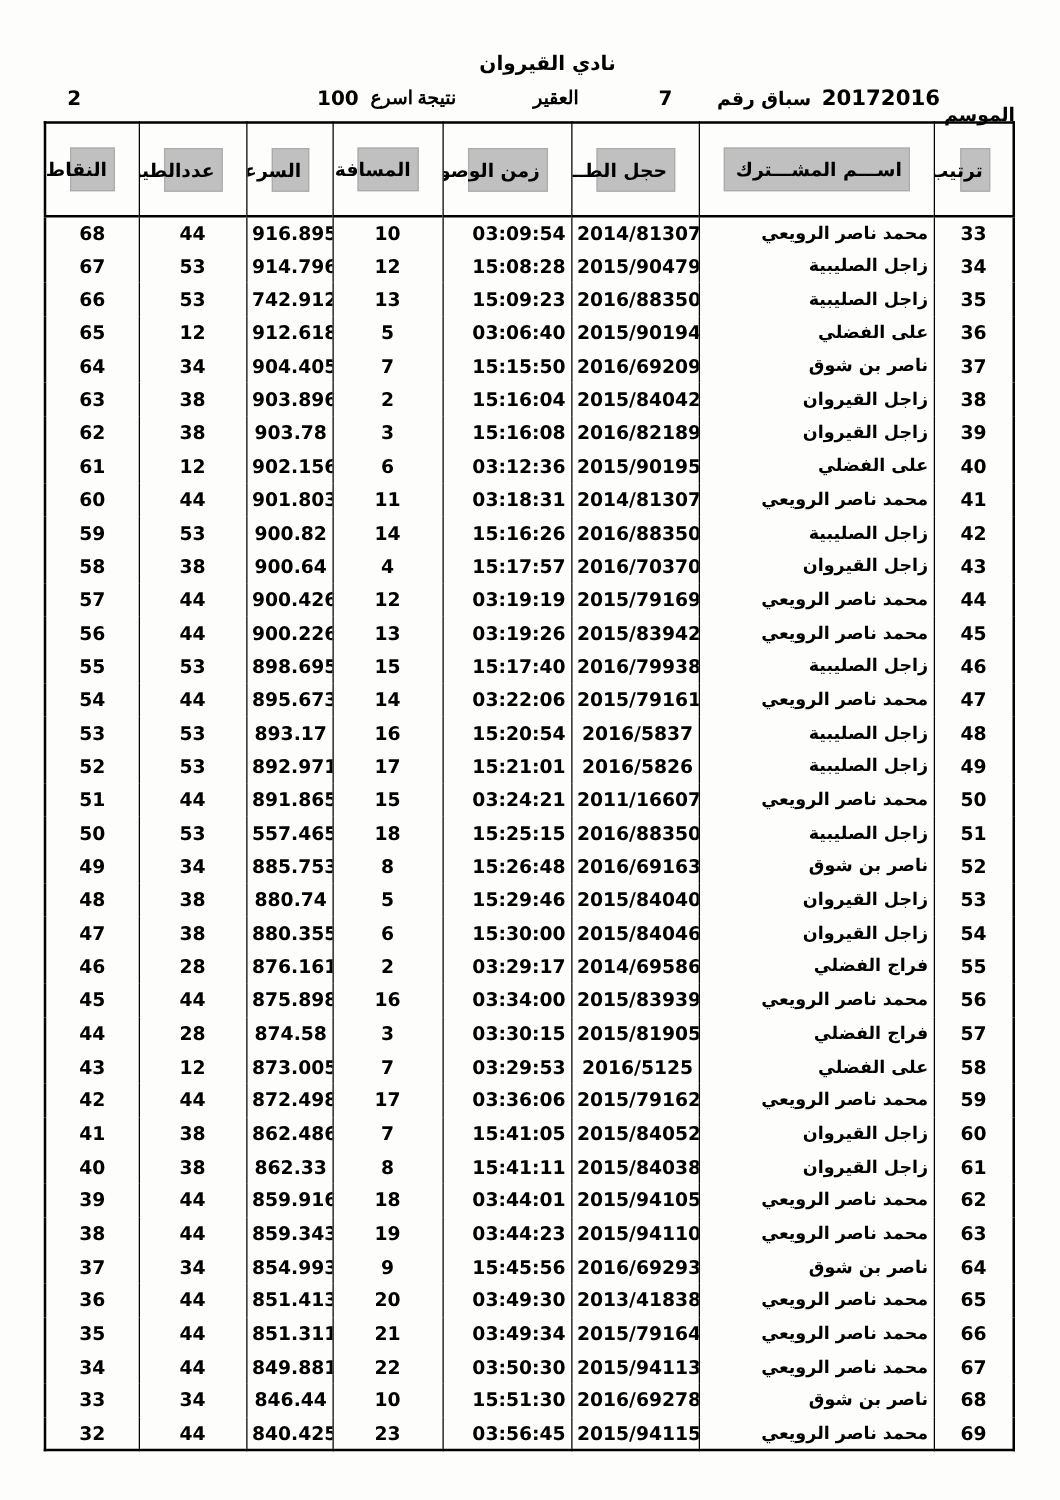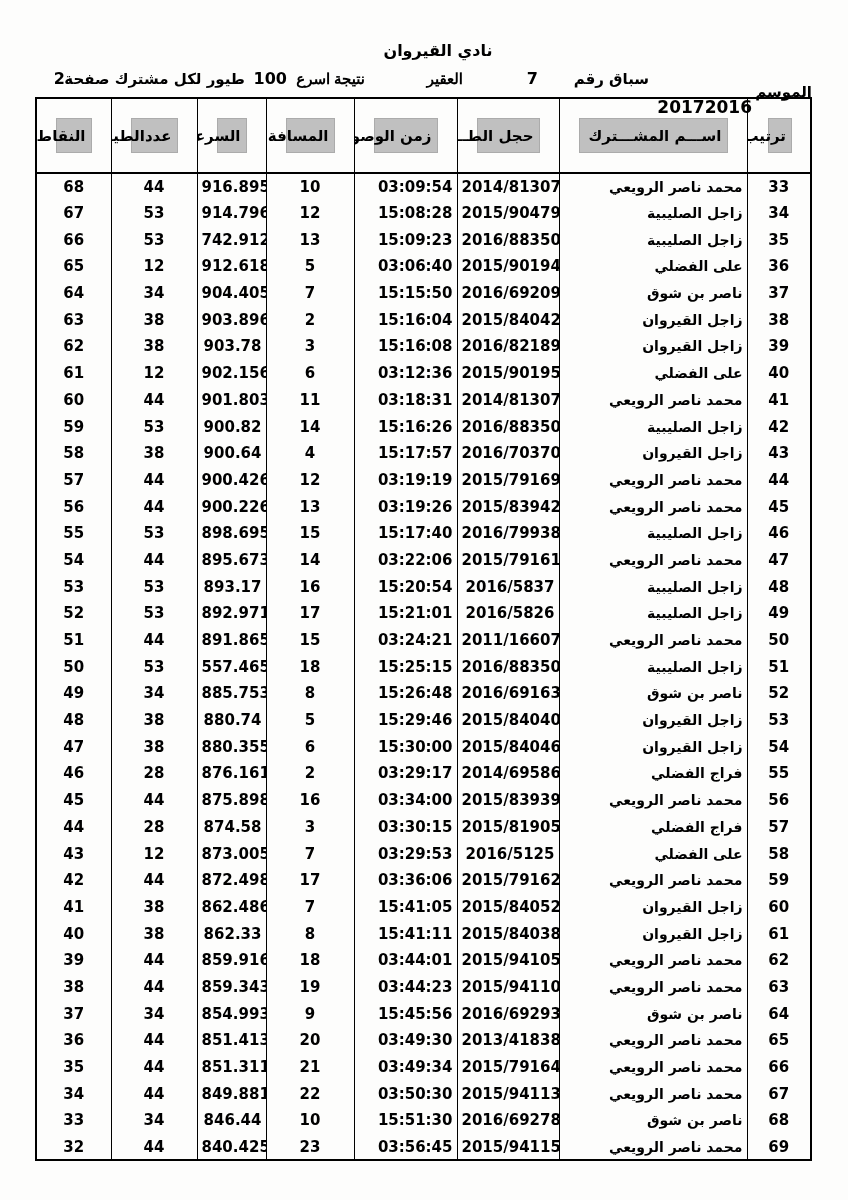--- a/index.html
+++ b/index.html
@@ -20,21 +20,21 @@
   .page{position:relative;width:848px;height:1200px;background:var(--page-bg);}
 
   .club-title{
     position:absolute;top:40px;left:0;width:100%;
     text-align:center;font-size:16px;line-height:22px;padding-left:28px;
   }
 
   .meta-line{position:absolute;top:66px;left:0;width:100%;height:26px;font-size:15px;line-height:26px;}
   .meta-line span{position:absolute;top:0;white-space:nowrap;}
   .m-season-label{right:36px;margin-top:13px;}
-  .m-season-value{right:96px;font-size:17px;margin-top:28px;}
+  .m-season-value{right:96px;font-size:17px;}
   .m-race-label{right:199px;}
   .m-race-value{right:310px;font-size:16px;}
   .m-location{right:385px;font-family:Liberation Serif, serif;}
   .m-result-label{right:483px;font-family:Liberation Serif, serif;}
   .m-result-value{right:561px;font-size:16px;}
   .m-per-label{right:603px;}
   .m-page-value{right:783px;font-size:16px;}
 
   table.results{
     position:absolute;top:97px;right:36px;
@@ -87,21 +87,20 @@
   <div class="club-title">نادي القيروان</div>
 
   <div class="meta-line">
     <span class="m-season-label">الموسم</span>
     <span class="m-season-value">20172016</span>
     <span class="m-race-label">سباق رقم</span>
     <span class="m-race-value">7</span>
     <span class="m-location">العقير</span>
     <span class="m-result-label">نتيجة اسرع</span>
     <span class="m-result-value">100</span>
-    <span class="m-per-label">طيور لكل مشترك صفحة</span>
     <span class="m-page-value">2</span>
   </div>
 
   <table class="results">
     <colgroup>
         <col class="col-rank">
         <col class="col-name">
         <col class="col-ring">
         <col class="col-time">
         <col class="col-distance">

